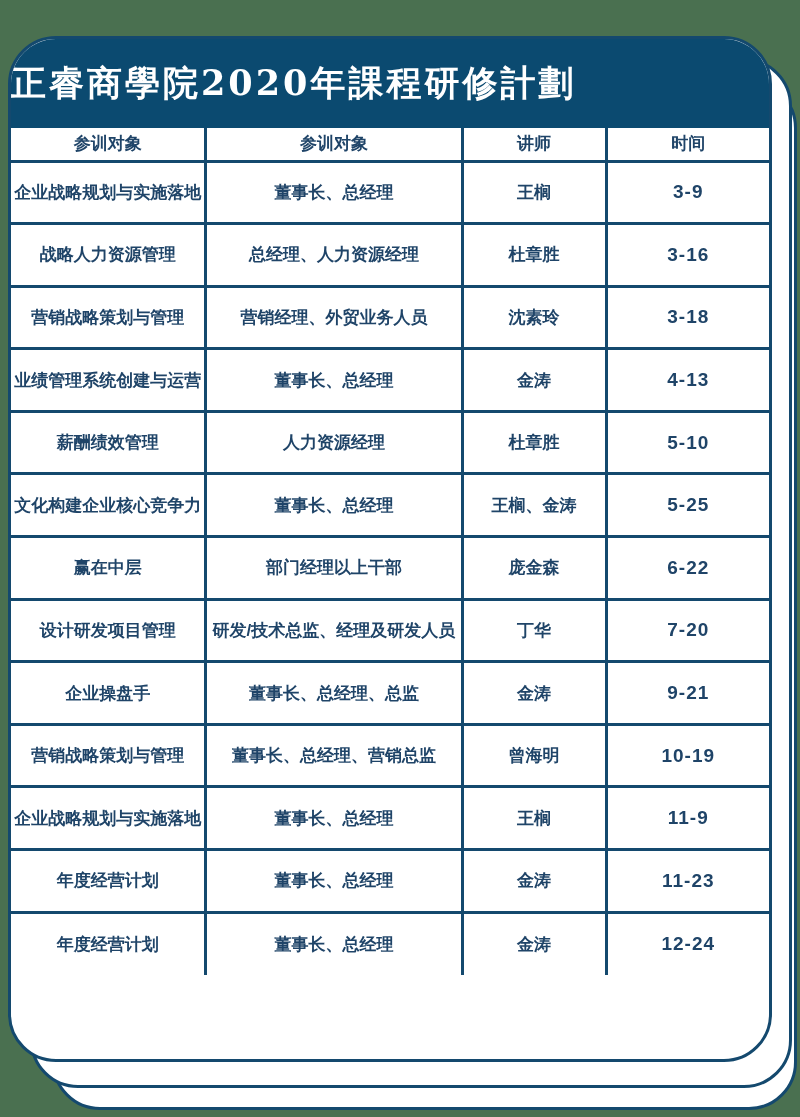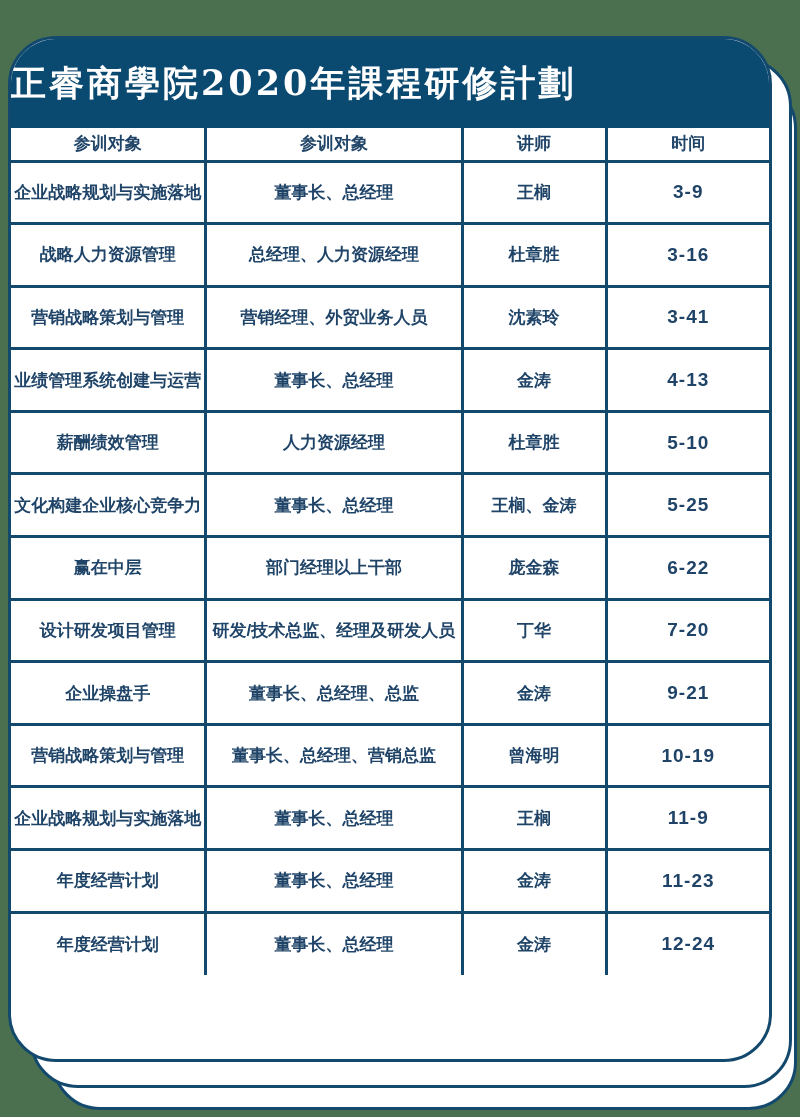--- a/index.html
+++ b/index.html
@@ -116,21 +116,21 @@
         <tr>
           <td>战略人力资源管理</td>
           <td>总经理、人力资源经理</td>
           <td>杜章胜</td>
           <td class="time">3-16</td>
         </tr>
         <tr>
           <td>营销战略策划与管理</td>
           <td>营销经理、外贸业务人员</td>
           <td>沈素玲</td>
-          <td class="time">3-41</td>
+          <td class="time">3-18</td>
         </tr>
         <tr>
           <td>业绩管理系统创建与运营</td>
           <td>董事长、总经理</td>
           <td>金涛</td>
           <td class="time">4-13</td>
         </tr>
         <tr>
           <td>薪酬绩效管理</td>
           <td>人力资源经理</td>

